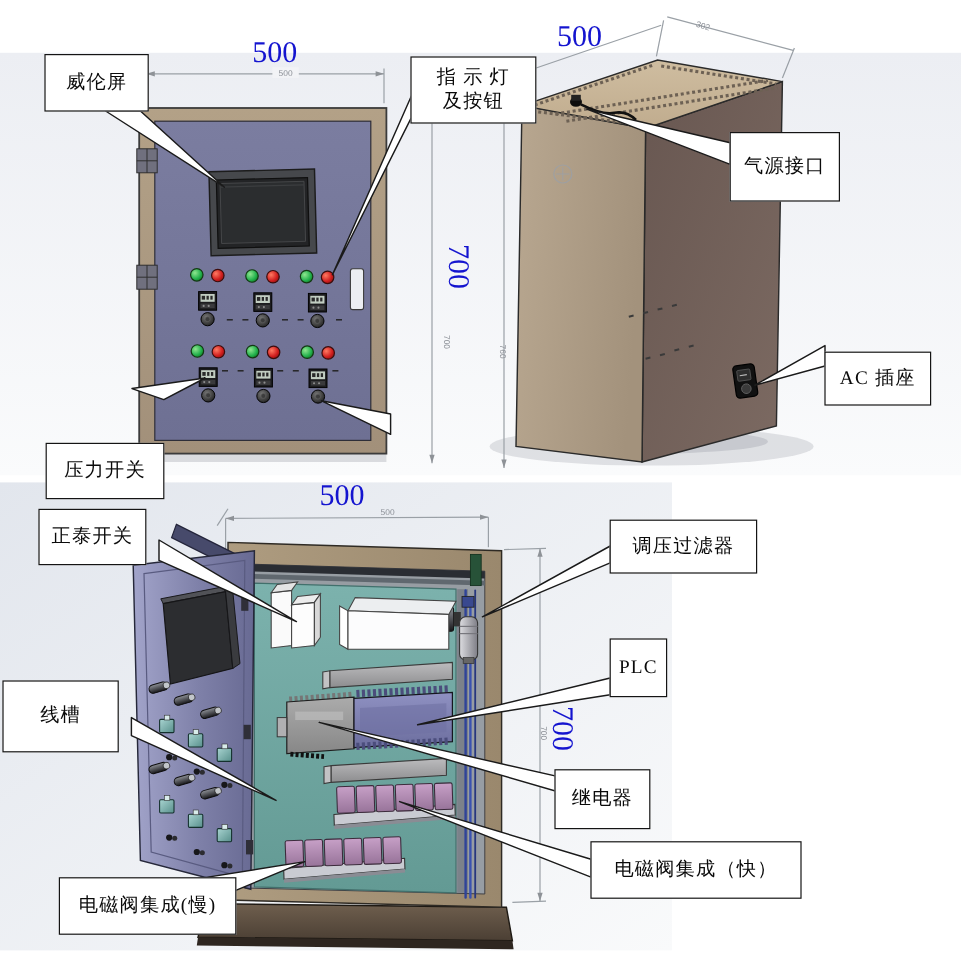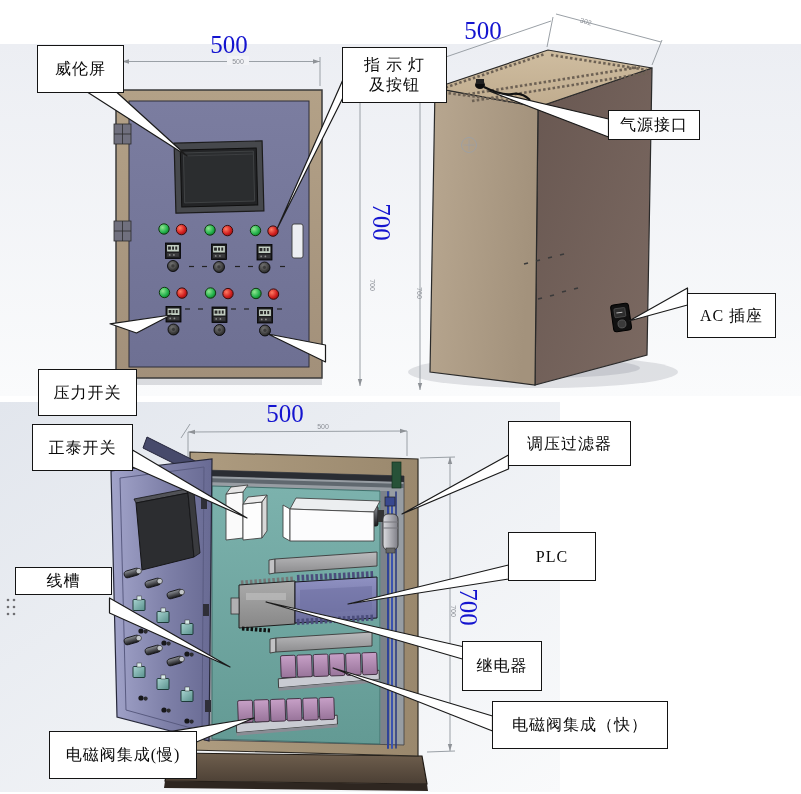--- a/index.html
+++ b/index.html
@@ -434,42 +434,42 @@
   </g>
 </svg>
 
 <div class="callout" style="left:37px;top:45px;width:87px;height:48px;">
   <span>威伦屏</span>
 </div>
 <div class="callout" style="left:342px;top:47px;width:105px;height:56px;">
   <span>指 示 灯</span>
   <span>及按钮</span>
 </div>
-<div class="callout" style="left:608px;top:110px;width:92px;height:30px;">
+<div class="callout" style="left:608px;top:110px;width:92px;height:58px;">
   <span>气源接口</span>
 </div>
 <div class="callout" style="left:687px;top:263px;width:89px;height:45px;margin-top:30px;">
   <span>AC 插座</span>
 </div>
 <div class="callout" style="left:38px;top:323px;width:99px;height:47px;margin-top:46px;">
   <span>压力开关</span>
 </div>
-<div class="callout" style="left:32px;top:424px;width:101px;height:47px;">
+<div class="callout" style="left:32px;top:424px;width:90px;height:47px;">
   <span>正泰开关</span>
 </div>
-<div class="callout" style="left:15px;top:567px;width:97px;height:28px;justify-content:center;">
+<div class="callout" style="left:2px;top:567px;width:97px;height:60px;justify-content:center;">
   <span>线槽</span>
 </div>
 <div class="callout" style="left:49px;top:731px;width:148px;height:48px;">
   <span>电磁阀集成(慢)</span>
 </div>
-<div class="callout" style="left:508px;top:421px;width:123px;height:45px;">
+<div class="callout" style="left:508px;top:433px;width:123px;height:45px;">
   <span>调压过滤器</span>
 </div>
-<div class="callout" style="left:508px;top:532px;width:88px;height:49px;">
+<div class="callout" style="left:508px;top:532px;width:48px;height:49px;">
   <span>PLC</span>
 </div>
 <div class="callout" style="left:462px;top:641px;width:80px;height:50px;">
   <span>继电器</span>
 </div>
 <div class="callout" style="left:492px;top:701px;width:176px;height:48px;">
   <span>电磁阀集成（快）</span>
 </div>
 
 <div class="dim-blue" style="left:204px;top:31px;">500</div>

